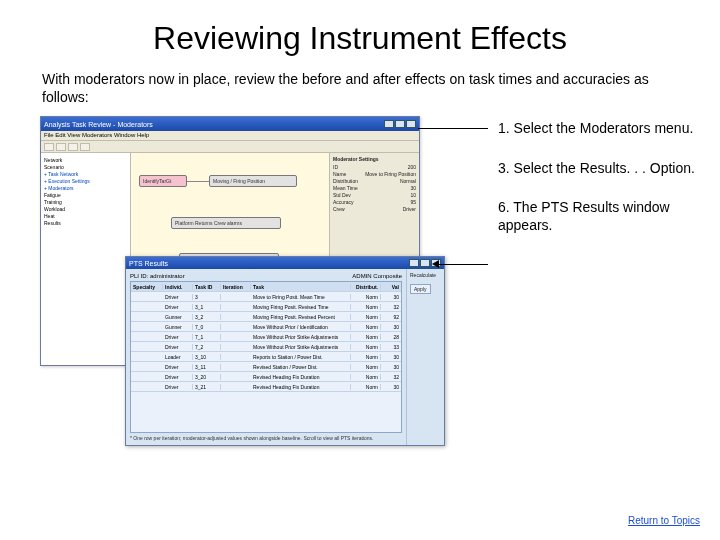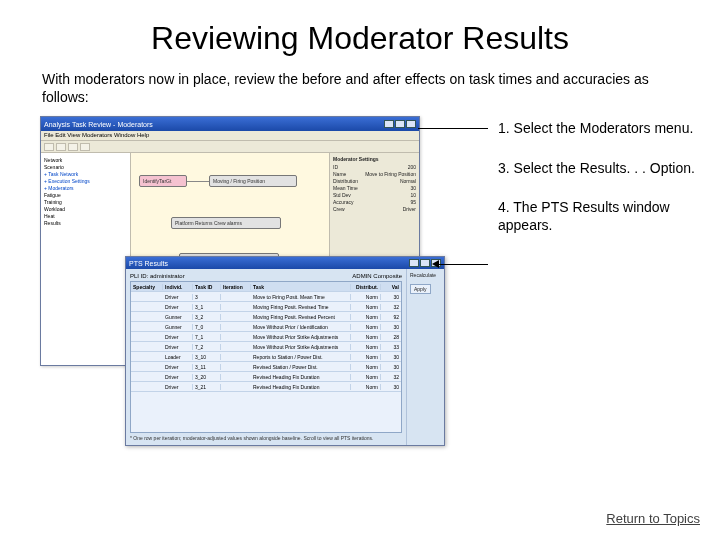--- a/index.html
+++ b/index.html
@@ -86,27 +86,27 @@
   .gc.c0{width:32px}.gc.c1{width:30px}.gc.c2{width:28px}.gc.c3{width:30px}
   .gc.c4{width:100px}.gc.c5{width:30px;text-align:right}.gc.c6{width:20px;text-align:right;border-right:none}
   .footnote{font-size:5px;color:#333;margin-top:2px}
   .side2{width:52px;background:#d7e4f2;border-left:1px solid #b0c2da;
     padding:3px;font-size:5px;color:#222}
   .minibtn{border:1px solid #8fa7c7;background:#eaf1fb;padding:1px 3px;margin-top:6px;
     display:inline-block}
 
   .return-link{
     position:absolute; right:20px; bottom:14px;
-    font-size:13px; color:#404040; text-decoration:underline;
+    font-size:10px; color:#1d4ed8; text-decoration:underline;
   }
 </style>
 </head>
 <body>
 
-<h1 class="title">Reviewing Moderator Results</h1>
+<h1 class="title">Reviewing Instrument Effects</h1>
 <p class="intro">With moderators now in place, review the before and after effects on task times and accuracies as follows:</p>
 
 <div class="content">
 
   <div class="app1">
     <div class="titlebar">
       <span>Analysis Task Review - Moderators</span>
       <span class="spacer"></span>
       <span class="winbtn"></span>
       <span class="winbtn"></span>
@@ -299,17 +299,17 @@
     </div>
   </div>
 
   <div class="callout1"></div>
   <div class="callout2"></div>
   <div class="arrowhead"></div>
 
   <div class="steps">
     <p>1. Select the Moderators menu.</p>
     <p>3.  Select the Results. . . Option.</p>
-    <p>4.  The PTS Results window appears.</p>
+    <p>6.  The PTS Results window appears.</p>
   </div>
 </div>
 
 <a class="return-link" href="#">Return to Topics</a>
 
 </body></html>

